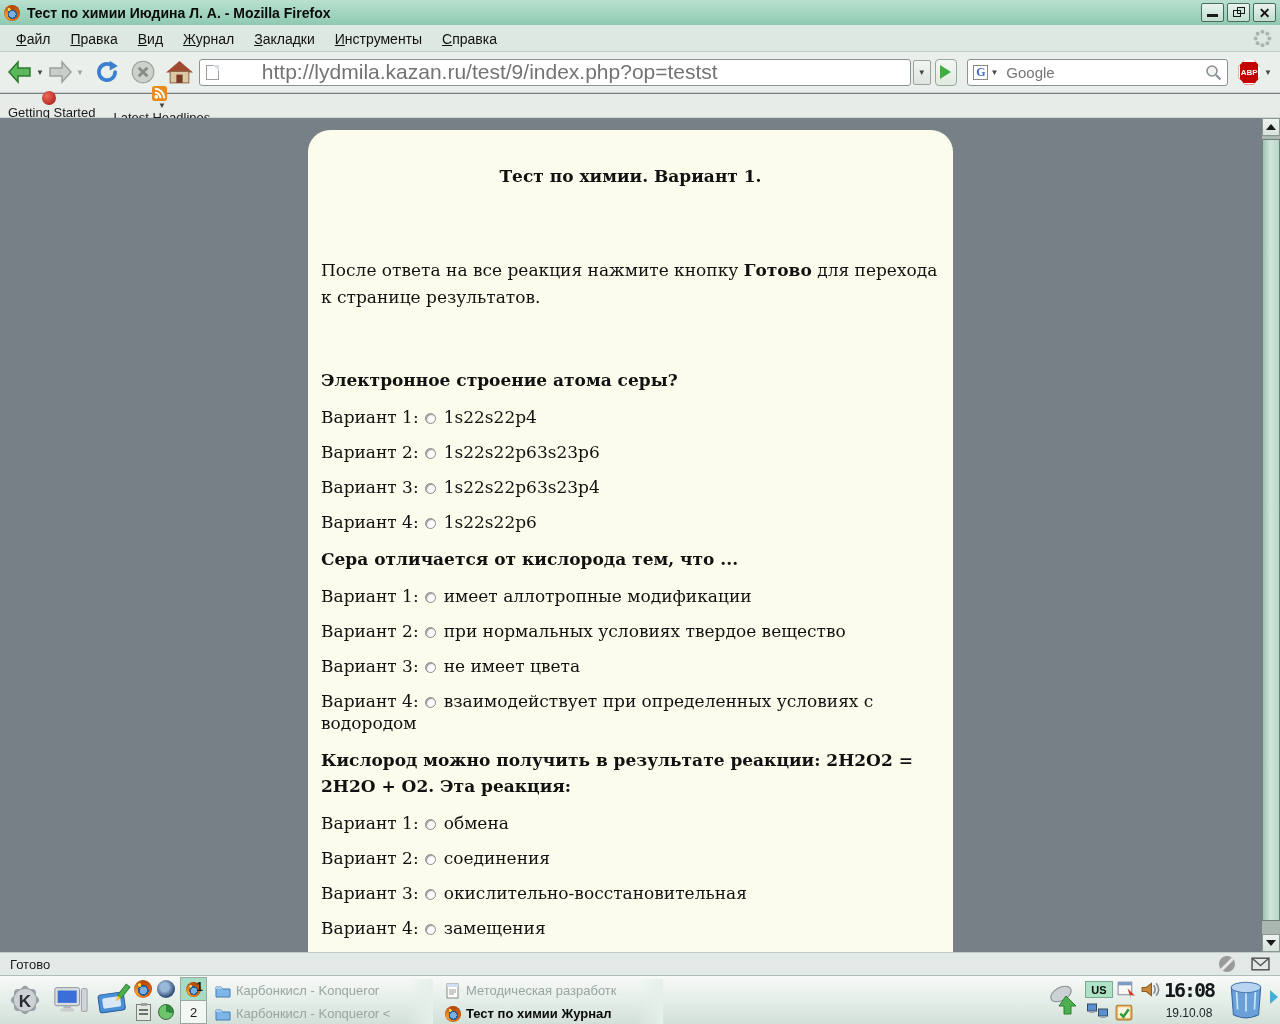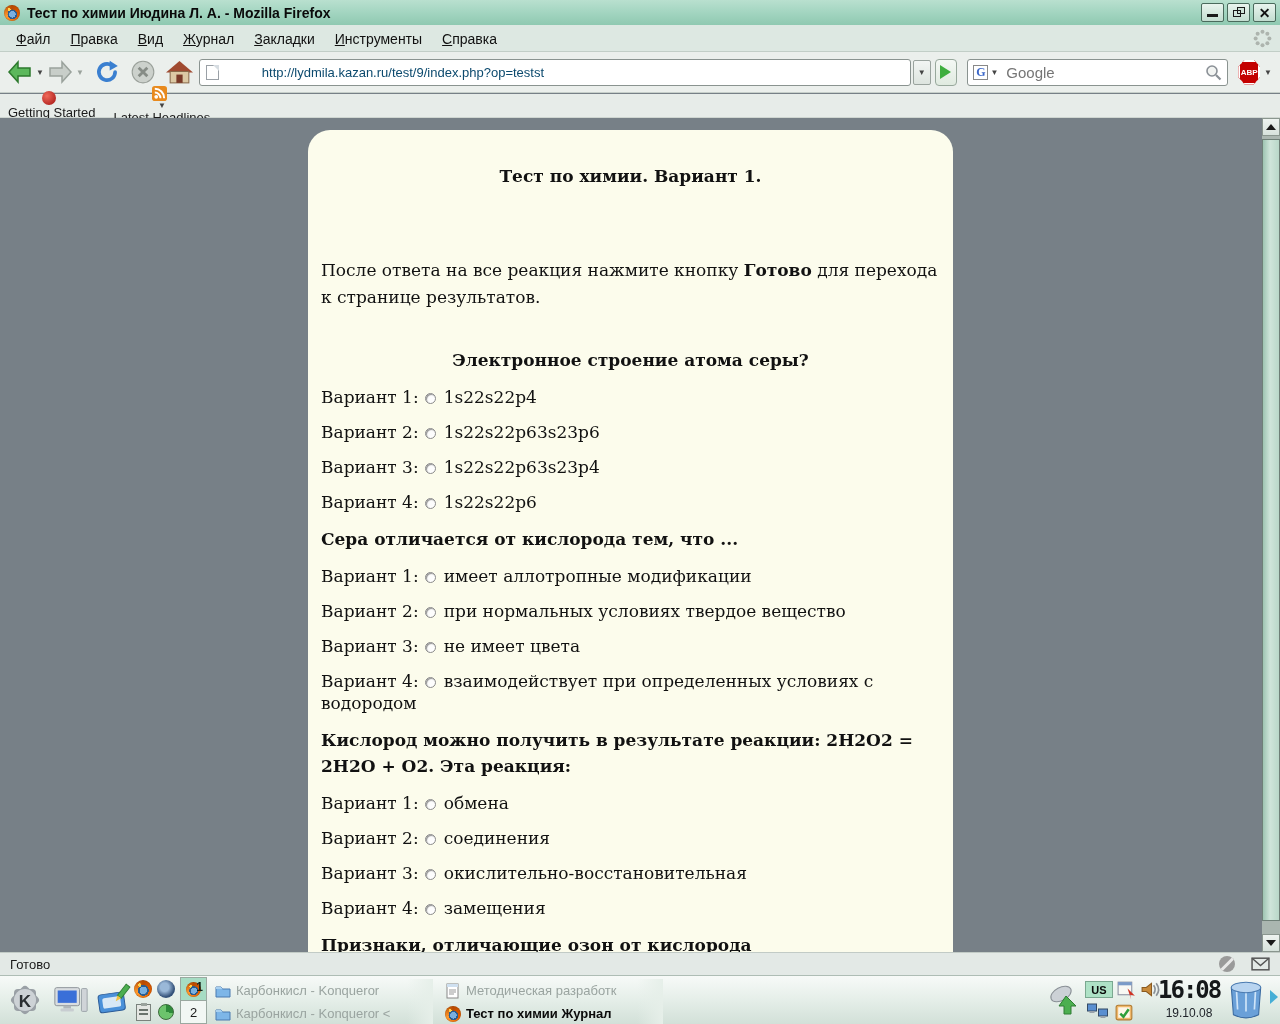--- a/index.html
+++ b/index.html
@@ -36,21 +36,21 @@
   .navbar { position:absolute; top:52px; left:0; width:1280px; height:41px; background:#ebefec;
     border-bottom:1px solid #c7cfca; display:flex; align-items:center; padding:0 6px; }
   .nav-btn { display:flex; align-items:center; justify-content:center; height:32px; }
   .caret { font-size:8px; color:#444; margin:0 2px; }
   .caret.dim { color:#9aa29c; }
   .url-field { flex:0 0 712px; height:27px; background:#fff; border:1px solid #8a9390; border-radius:3px;
     display:flex; align-items:center; padding:0 6px; margin-left:6px; }
   .doc-glyph { width:13px; height:15px; background:#fff; border:1px solid #9aa0a6; position:relative; flex:0 0 auto; }
   .doc-glyph::after { content:""; position:absolute; right:-1px; top:-1px; border:3px solid #d7dde2;
     border-left-color:transparent; border-bottom-color:transparent; }
-  .url-input { border:0; outline:none; font-size:13px; color:#0c4a6e; margin-left:7px; flex:1; background:transparent;
+  .url-input { border:0; outline:none; font-size:21px; color:#737373; margin-left:7px; flex:1; background:transparent;
     font-family:"Liberation Sans",sans-serif;padding-left:36px; }
   .url-caret-btn { width:20px; height:25px; border:1px solid #9aa39e; background:linear-gradient(180deg,#f2f5f3,#dde4df);
     display:flex; align-items:center; justify-content:center; margin-left:2px; border-radius:2px; }
   .go-btn { width:26px; height:27px; border:1px solid #98a89c; border-radius:4px; margin-left:4px;
     background:linear-gradient(180deg,#f4f8f4,#e0eae0); display:flex; align-items:center; justify-content:center; }
   .go-tri { width:0; height:0; border-left:11px solid #3fae3f; border-top:7px solid transparent; border-bottom:7px solid transparent; }
   .search-box { flex:0 0 252px; height:27px; margin-left:10px; background:#fff; border:1px solid #8a9390;
     border-radius:3px; display:flex; align-items:center; padding:0 5px; }
   .g-icon { width:15px; height:15px; border:1px solid #888; background:#fff; color:#3a66c8; font-weight:bold;
     font-size:12px; line-height:13px; text-align:center; font-family:"Liberation Serif",serif; flex:0 0 auto; }
@@ -68,21 +68,21 @@
   .gs-icon { width:14px; height:14px; border-radius:50%; background:radial-gradient(circle at 35% 35%, #f06a5a, #a01010); margin-right:5px; }
 
   
   .content { position:absolute; top:118px; left:0; width:1280px; height:834px; background:#778087; overflow:hidden; }
   .card { position:absolute; left:308px; top:12px; width:645px; bottom:0; background:#fcfcec;
     border-radius:22px 22px 0 0; padding:0 13px; overflow:hidden;
     font-family:"DejaVu Serif","Liberation Serif",serif; color:#111; }
   .page-title { text-align:center; font-weight:bold; font-size:17px; line-height:21px; margin-top:36px; }
   .intro { font-size:17px; line-height:27px; margin-top:70px; }
   .q-heading { font-weight:bold; font-size:17px; line-height:26px; margin-top:13px; }
-  .questions > .q-heading:first-child { margin-top:36px;text-align:center; }
+  .questions > .q-heading:first-child { margin-top:56px; }
   .q-option { font-size:17px; line-height:22px; margin-top:13px; }
   .radio { display:inline-block; width:11px; height:11px; border-radius:50%; background:#fdfdfd;
     border:1px solid #8a8a8a; box-shadow: inset 1px 1px 1px rgba(60,60,60,.55), inset -1px -1px 1px #fff;
     margin:0 8px 0 6px; vertical-align:-1px; }
 
   
   .scrollbar { position:absolute; right:0; top:0; width:18px; height:834px; background:#aab6b0; }
   .sb-btn { position:absolute; left:0; width:18px; height:18px; background:linear-gradient(180deg,#eef3f0,#d7e2dc);
     border:1px solid #8a968f; display:flex; align-items:center; justify-content:center; }
   .sb-up { top:0; } .sb-down { bottom:0; }
@@ -117,21 +117,21 @@
   .tasks { position:absolute; left:190px; top:0; width:450px; height:49px; }
   .task-btn { position:absolute; height:23px; display:flex; align-items:center; gap:5px; font-size:13px; color:#9aa4a0;
     overflow:hidden; white-space:nowrap; width:218px; }
   .task-btn.active { color:#0a0a0a; font-weight:bold; }
   .task-btn .fade { position:absolute; right:0; top:0; bottom:0; width:26px;
     background:linear-gradient(90deg, rgba(230,239,233,0), #e6efe9); }
   .tray { position:absolute; left:1040px; top:0; width:240px; height:31px; }
   .kbd-layout { position:absolute; left:45px; top:5px; width:28px; height:17px; background:#aee2c6; color:#0a0a0a;
     font-size:11px; font-weight:bold; display:flex; align-items:center; justify-content:center; border:1px solid #7aa890; }
   .lcd-clock { position:absolute; left:118px; top:1px; width:62px; text-align:center; }
-  .lcd-time { font-family:"DejaVu Sans Mono","Liberation Mono",monospace; font-weight:bold; font-size:24px;
+  .lcd-time { font-family:"DejaVu Sans Mono","Liberation Mono",monospace; font-weight:bold; font-size:20px;
     letter-spacing:-2px; color:#15181a; line-height:26px; }
   .lcd-date { font-size:12px; color:#20242a; line-height:14px; margin-top:3px; }
   .hide-arrow { position:absolute; right:2px; top:14px; width:0; height:0;
     border-left:8px solid #46aed6; border-top:7px solid transparent; border-bottom:7px solid transparent; }
 </style>
 </head>
 <body>
 
 <div class="titlebar">
   <div class="ff-icon"></div>

